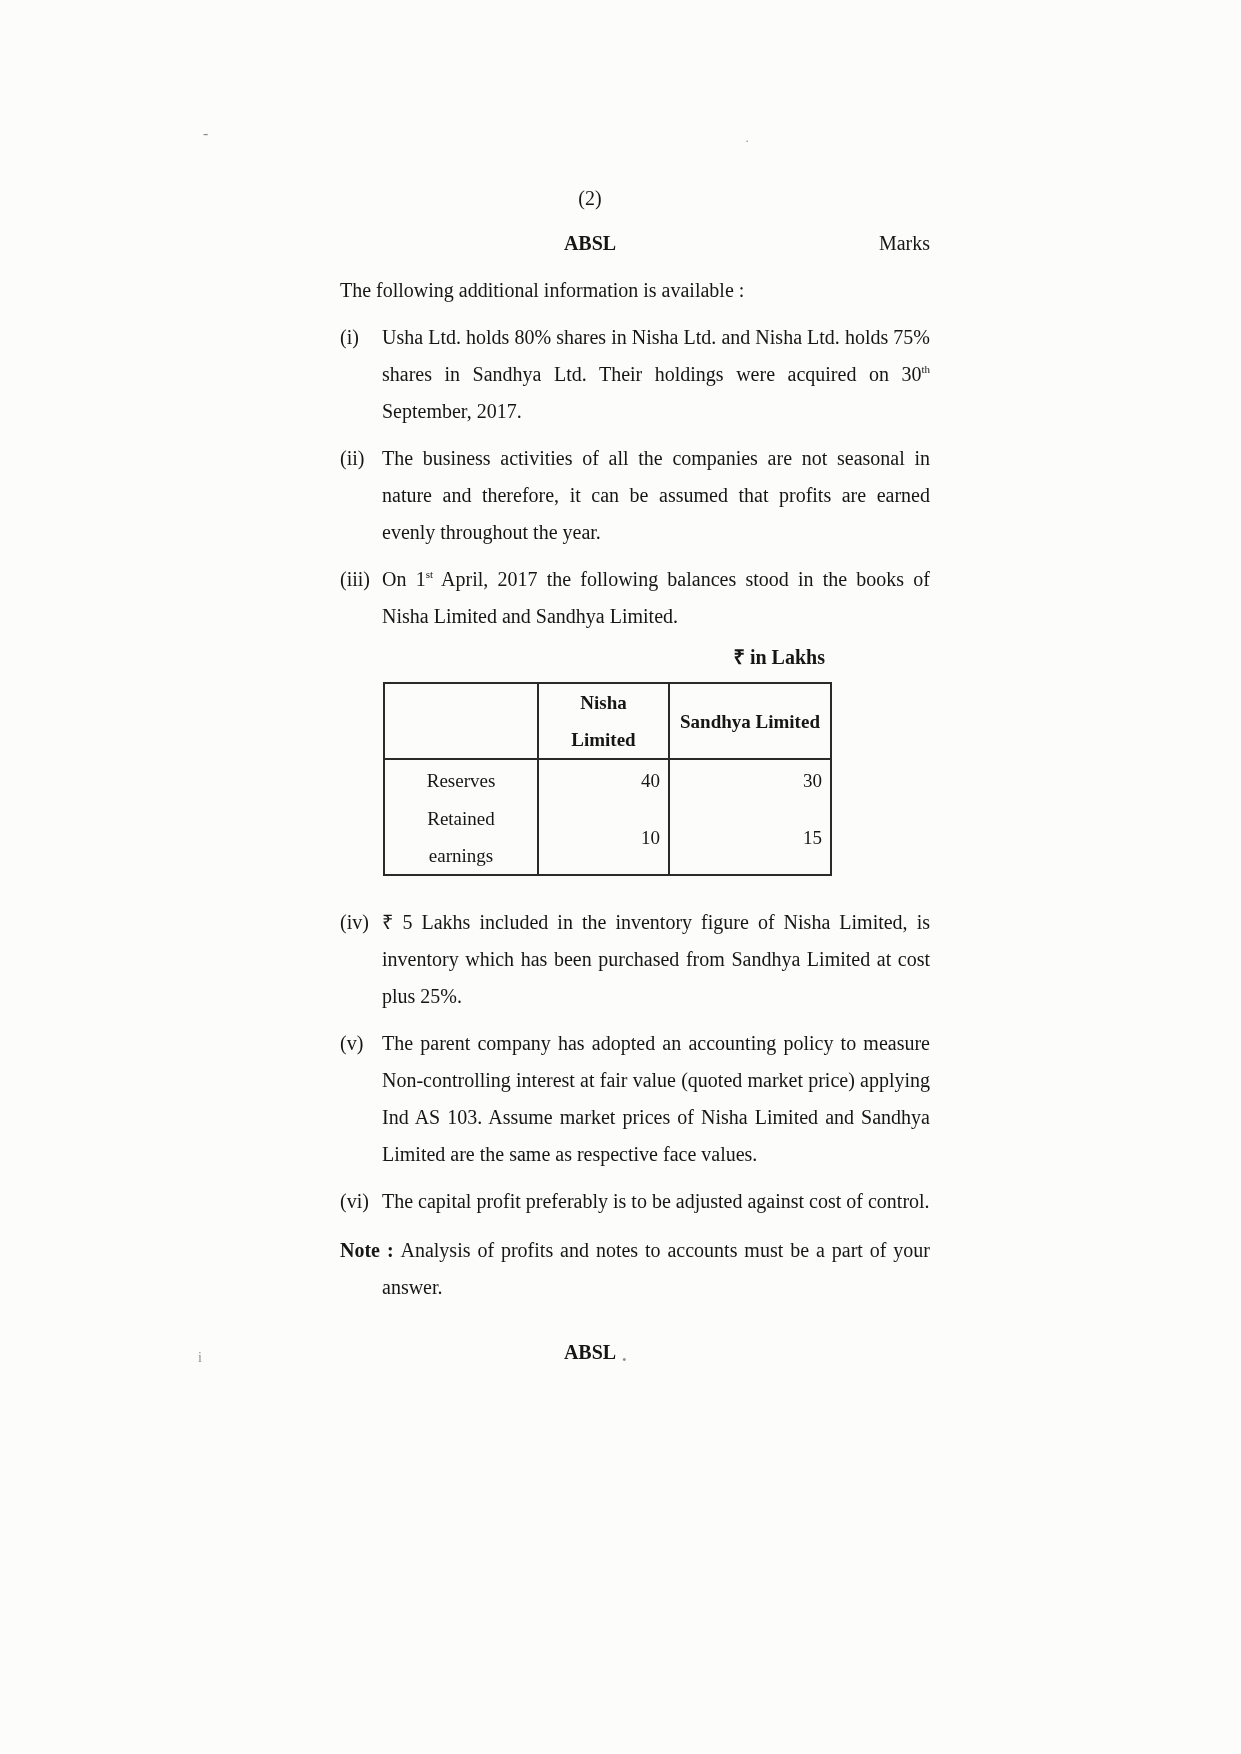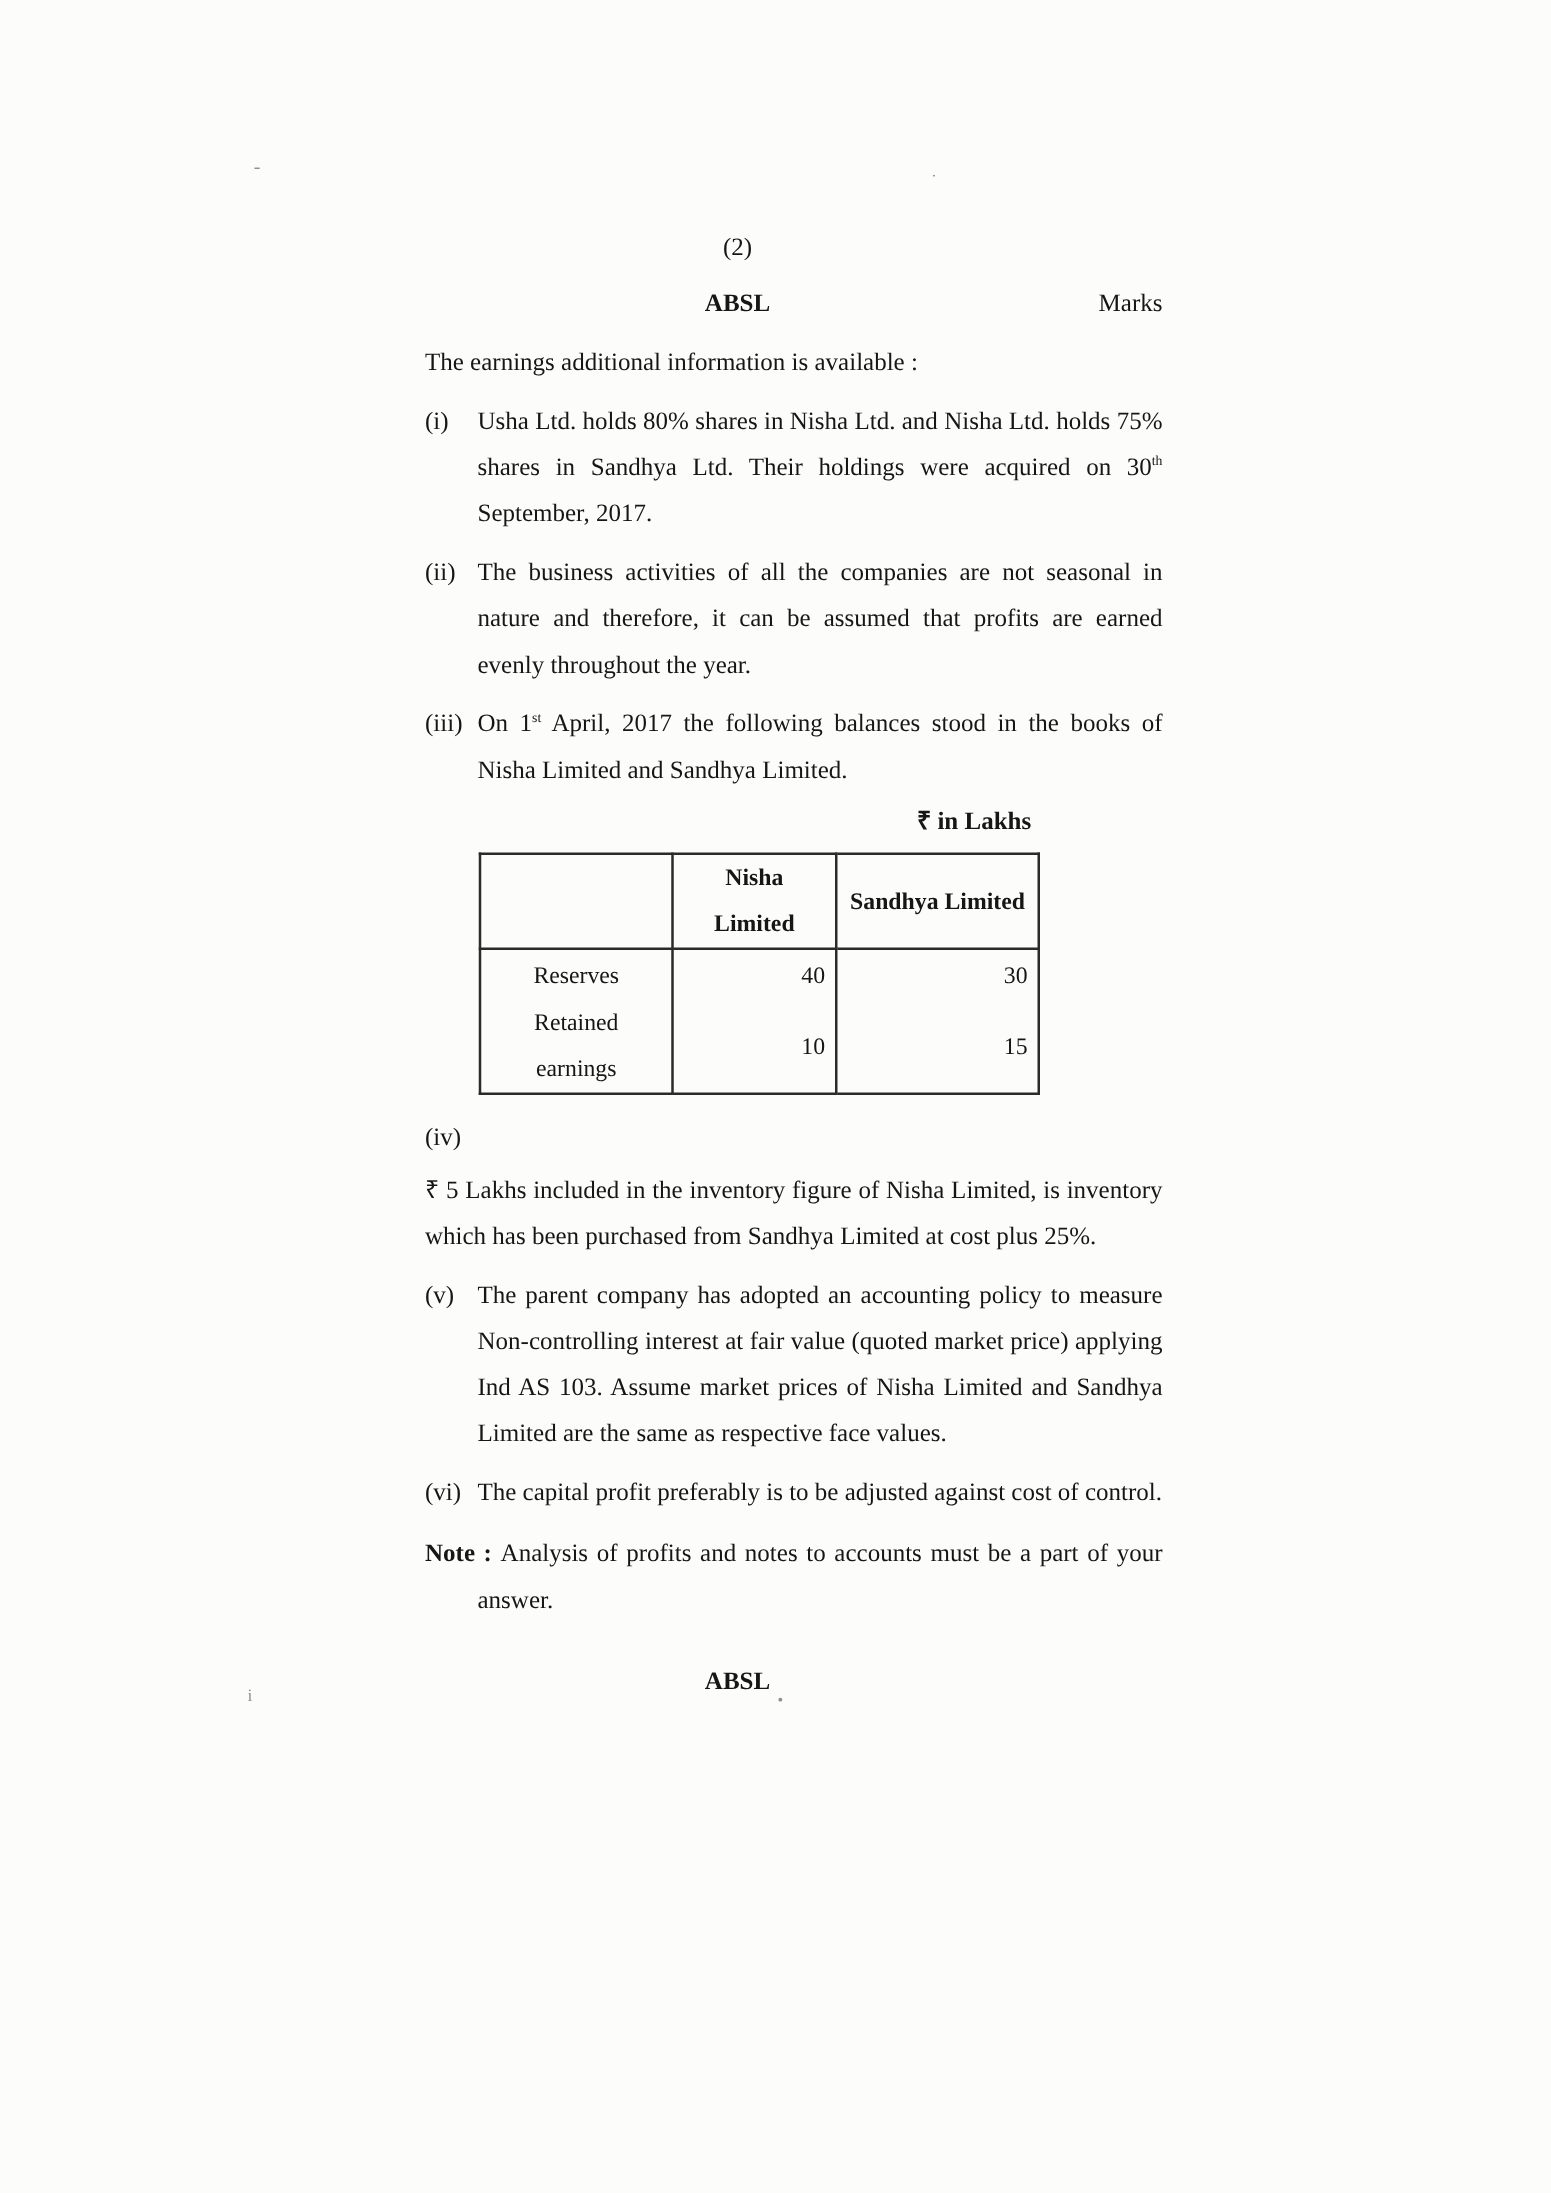--- a/index.html
+++ b/index.html
@@ -74,21 +74,21 @@
 
 <div class="content">
 
   <div class="pagenum">(2)</div>
 
   <div class="headrow">
     <div class="title">ABSL</div>
     <div class="marks">Marks</div>
   </div>
 
-  <div class="intro">The earnings additional information is available :</div>
+  <div class="intro">The following additional information is available :</div>
 
   <div class="item">
     <span class="ilabel">(i)</span>
     <p class="itext"><span>Usha Ltd. holds 80% shares in Nisha Ltd. and Nisha Ltd. holds 75% shares in Sandhya Ltd. Their holdings were acquired on 30</span><sup>th</sup><span> September, 2017.</span></p>
   </div>
 
   <div class="item">
     <span class="ilabel">(ii)</span>
     <p class="itext">The business activities of all the companies are not seasonal in nature and therefore, it can be assumed that profits are earned evenly throughout the year.</p>
   </div>
@@ -120,21 +120,21 @@
         <td class="num">30</td>
       </tr>
       <tr>
         <td class="rowlabel">Retained earnings</td>
         <td class="num">10</td>
         <td class="num">15</td>
       </tr>
     </tbody>
   </table>
 
-  <div class="item" style="margin-top:16px;flex-direction:column;">
+  <div class="item" style="margin-top:28px;">
     <span class="ilabel">(iv)</span>
     <p class="itext">₹ 5 Lakhs included in the inventory figure of Nisha Limited, is inventory which has been purchased from Sandhya Limited at cost plus 25%.</p>
   </div>
 
   <div class="item">
     <span class="ilabel">(v)</span>
     <p class="itext">The parent company has adopted an accounting policy to measure Non-controlling interest at fair value (quoted market price) applying Ind AS 103. Assume market prices of Nisha Limited and Sandhya Limited are the same as respective face values.</p>
   </div>
 
   <div class="item">

